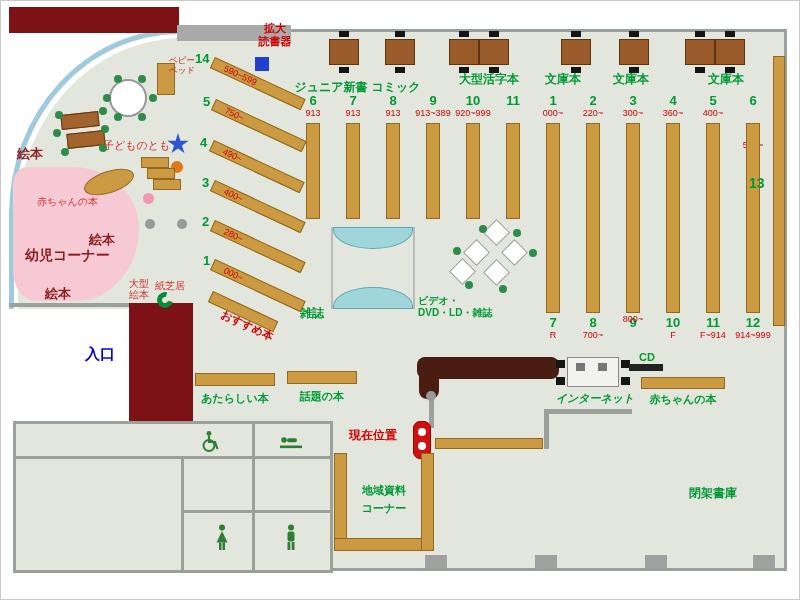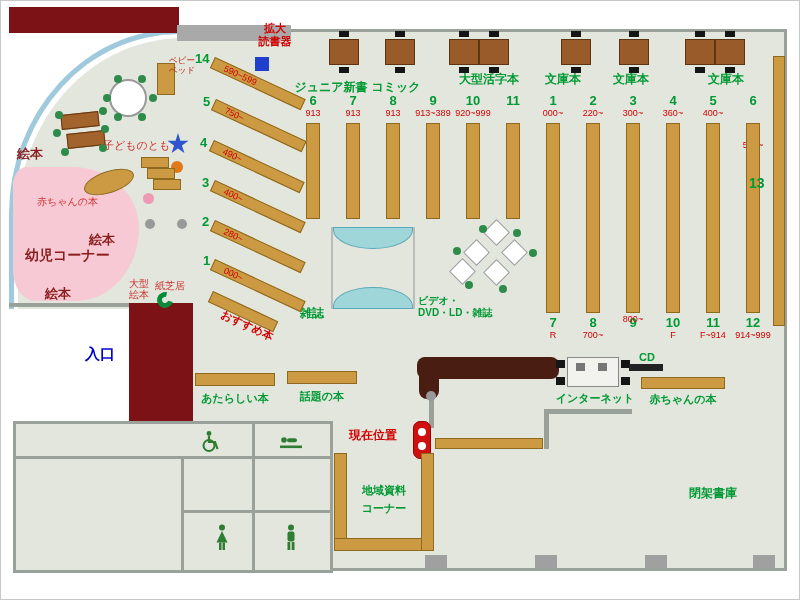--- a/index.html
+++ b/index.html
@@ -240,21 +240,21 @@
   <div class="dot" style="left:417px;top:441px;width:8px;height:8px;background:#fff;"></div>
   <div class="hshelf" style="left:434px;top:437px;width:108px;height:11px;"></div>
 
   <div class="abs" style="left:566px;top:356px;width:52px;height:30px;background:#f2f2ef;border:1px solid #888;box-sizing:border-box;"></div>
   <div class="chair" style="left:555px;top:359px;width:9px;height:8px;"></div>
   <div class="chair" style="left:555px;top:376px;width:9px;height:8px;"></div>
   <div class="chair" style="left:620px;top:359px;width:9px;height:8px;"></div>
   <div class="chair" style="left:620px;top:376px;width:9px;height:8px;"></div>
   <div class="abs" style="left:575px;top:362px;width:9px;height:8px;background:#777;"></div>
   <div class="abs" style="left:597px;top:362px;width:9px;height:8px;background:#777;"></div>
-  <div class="lbl g ctr" style="left:552px;top:390px;width:84px;font-size:11px;">インターネット</div>
+  <div class="lbl g ctr" style="left:552px;top:390px;width:84px;font-size:11px;font-style:italic;">インターネット</div>
 
   <div class="lbl g" style="left:638px;top:350px;font-size:11px;">CD</div>
   <div class="abs" style="left:628px;top:363px;width:34px;height:7px;background:#222;"></div>
   <div class="hshelf" style="left:640px;top:376px;width:84px;height:12px;"></div>
   <div class="lbl g ctr" style="left:636px;top:391px;width:92px;font-size:11px;">赤ちゃんの本</div>
 
   <div class="wall" style="left:543px;top:408px;width:88px;height:5px;"></div>
   <div class="wall" style="left:543px;top:408px;width:5px;height:40px;"></div>
 
   <div class="vshelf" style="left:333px;top:452px;width:13px;height:98px;"></div>

